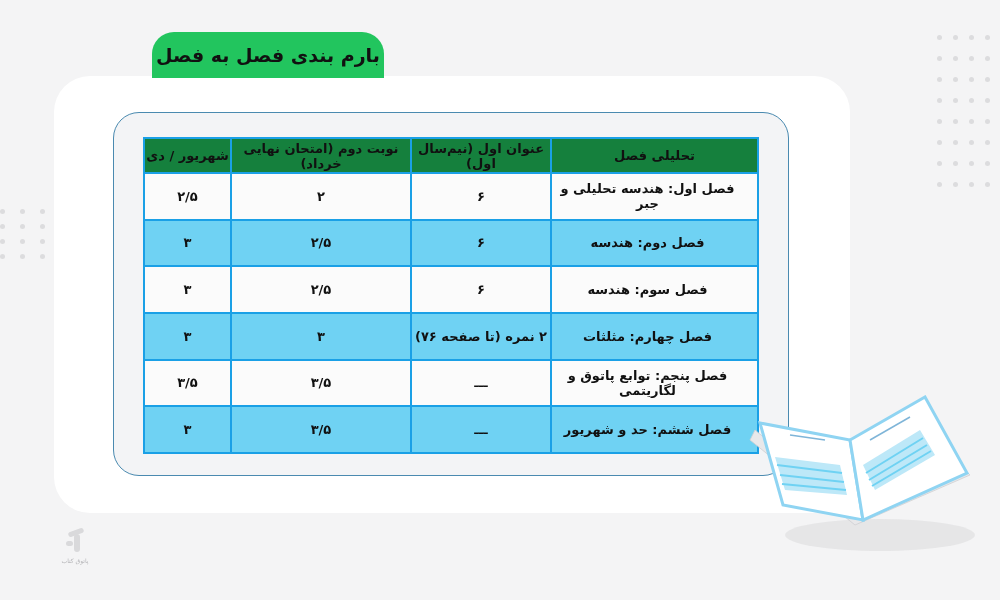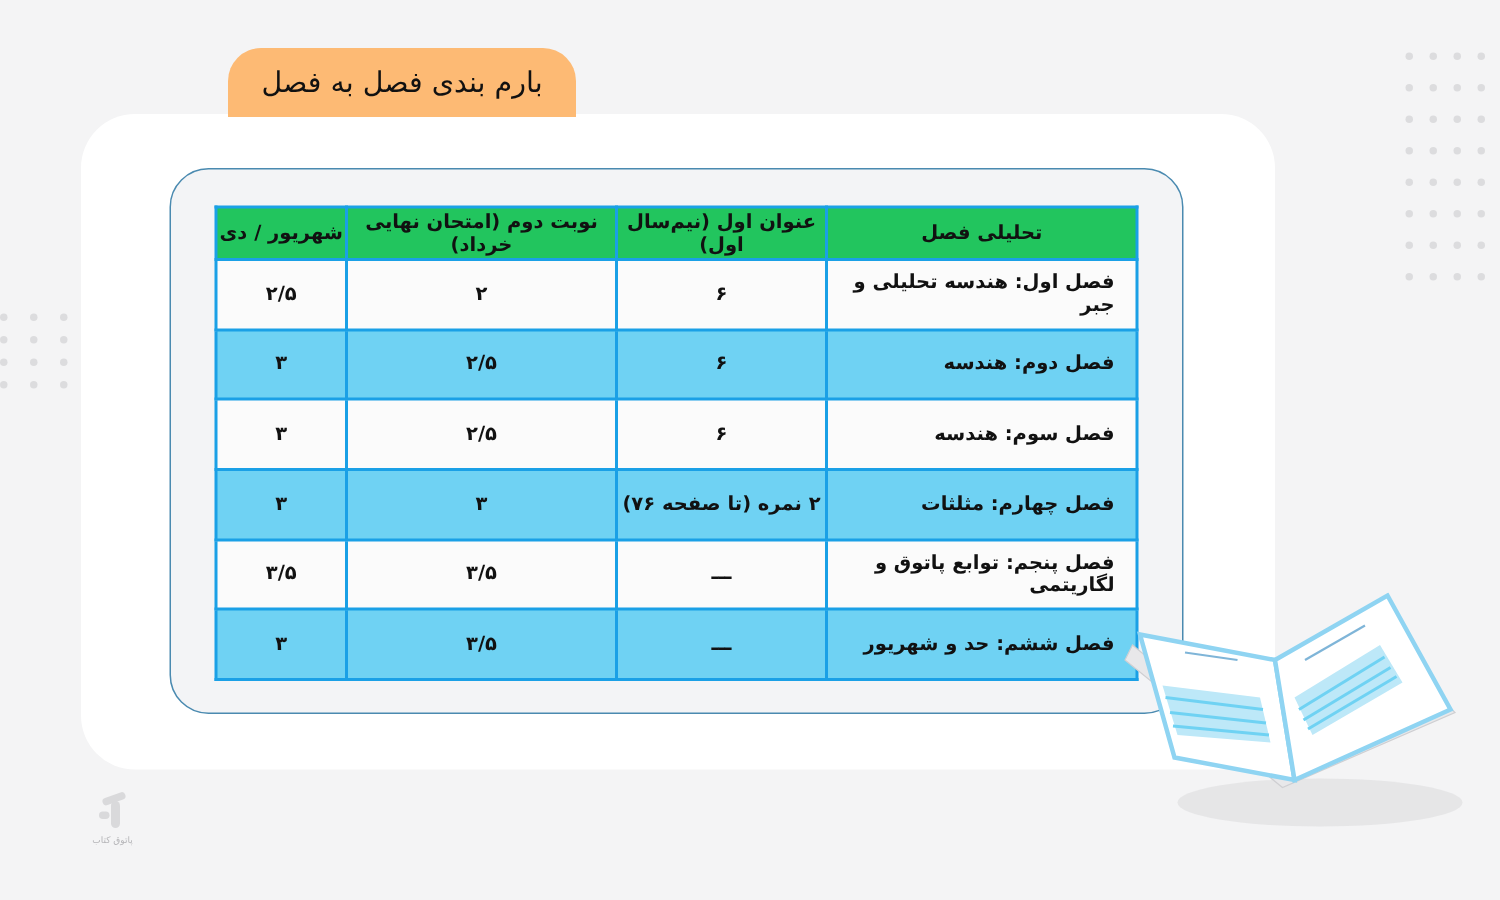--- a/index.html
+++ b/index.html
@@ -4,25 +4,25 @@
 <style>
   * { box-sizing: border-box; margin: 0; padding: 0; }
   html, body { width: 1000px; height: 600px; overflow: hidden; }
   body {
     background: #f4f4f5;
     font-family: "DejaVu Sans", sans-serif;
     position: relative;
   }
   .title-tab {
     position: absolute; left: 152px; top: 32px; width: 232px; height: 46px;
-    background: #fdba74;
+    background: #22c55e;
     border-radius: 22px 22px 0 0;
     display: flex; align-items: center; justify-content: center;
     direction: rtl;
-    font-size: 19px; font-weight: normal; color: #111;
+    font-size: 19px; font-weight: bold; color: #111;
   }
   .card {
     position: absolute; left: 54px; top: 76px; width: 796px; height: 437px;
     background: #ffffff;
     border-radius: 36px;
   }
   .frame {
     position: absolute; left: 113px; top: 112px; width: 676px; height: 364px;
     background: #f3f4f6;
     border: 1.5px solid #4a8ab0;
@@ -34,23 +34,23 @@
     direction: rtl;
     table-layout: fixed;
   }
   table.grade th, table.grade td {
     border: 2px solid #1aa0e6;
     text-align: center;
     font-weight: bold;
     font-size: 13px;
     color: #111;
   }
-  table.grade th { background: #22c55e; height: 35px; }
+  table.grade th { background: #15803d; height: 35px; }
   table.grade td { height: 38px; }
-  table.grade td.title { text-align: right; padding-right: 14px; }
+  table.grade td.title { padding-right: 14px; }
   tr.row-white td { background: #fbfbfb; }
   tr.row-blue td { background: #6fd2f3; }
   .dots { position: absolute; display: grid; gap: 0; }
   .dot { width: 5px; height: 5px; border-radius: 50%; background: #dcdcde; }
   .dots-right { left: 937px; top: 35px; grid-template-columns: repeat(4, 5px); column-gap: 11px; row-gap: 16px; }
   .dots-left { left: 0px; top: 209px; grid-template-columns: repeat(3, 5px); column-gap: 15px; row-gap: 10px; }
   .logo { position: absolute; left: 55px; top: 528px; width: 40px; text-align: center; }
   .logo-mark { width: 22px; height: 26px; margin: 0 auto; position: relative; }
   .logo-mark .b1 { position: absolute; left: 4px; top: 2px; width: 16px; height: 5px; background: #d9d9db; border-radius: 3px; transform: rotate(-20deg); }
   .logo-mark .b2 { position: absolute; left: 10px; top: 6px; width: 6px; height: 18px; background: #d9d9db; border-radius: 3px; }

